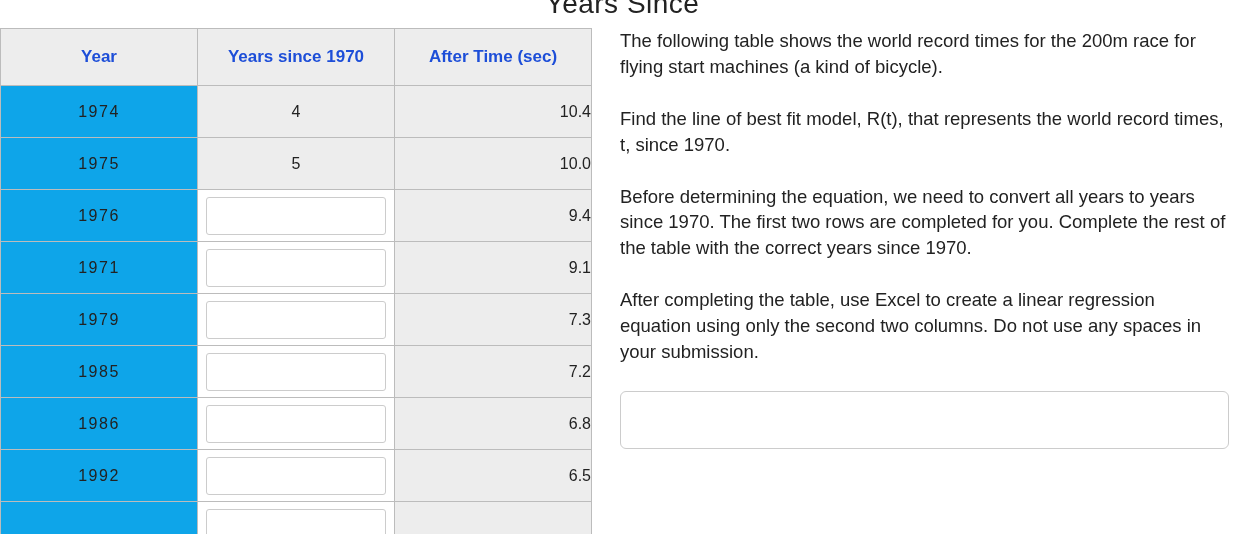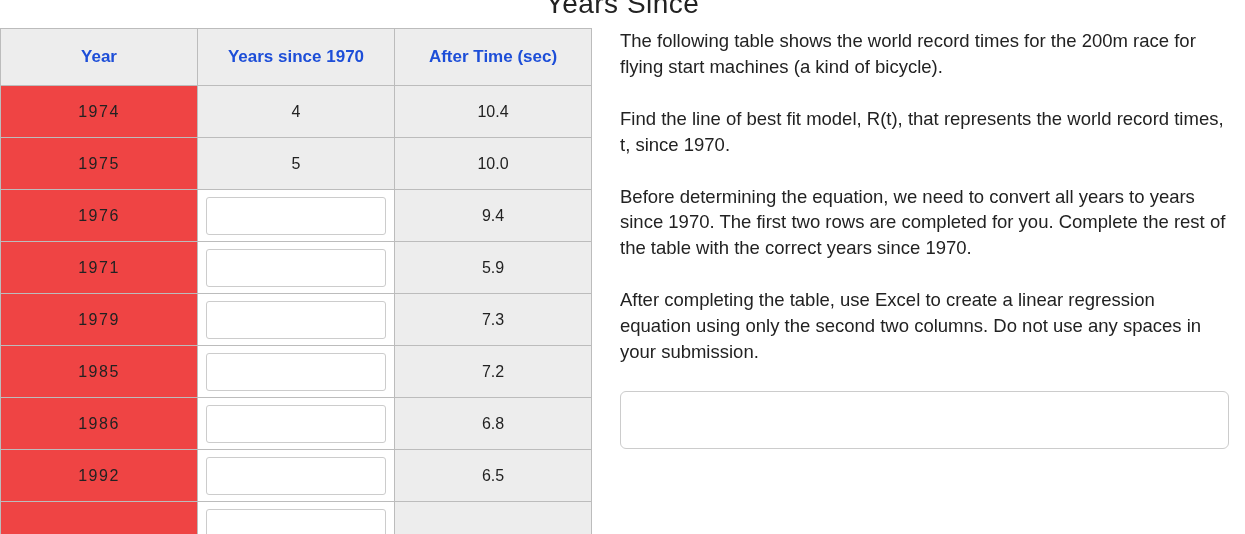--- a/index.html
+++ b/index.html
@@ -50,24 +50,25 @@
       padding: 18px 6px;
       border-top: 1px solid #bcbcbc;
     }
     tbody td {
       font-size: 16px;
       color: #222;
       padding: 0;
       height: 52px;
     }
     tbody tr td:first-child {
-      background: #ef4444;
+      background: #0ea5e9;
     }
     tbody tr td:last-child {
       background: #ededed;
+      text-align: right;
     }
     tbody tr td.filled {
       background: #ededed;
     }
     td.input-cell {
       background: #fff;
       padding: 4px 8px;
     }
     td.input-cell input {
       width: 100%;
@@ -133,21 +134,21 @@
             <td>10.0</td>
           </tr>
           <tr>
             <td><span class="year">1976</span></td>
             <td class="input-cell"><input type="text" style=""></td>
             <td>9.4</td>
           </tr>
           <tr>
             <td><span class="year">1971</span></td>
             <td class="input-cell"><input type="text" style=""></td>
-            <td>5.9</td>
+            <td>9.1</td>
           </tr>
           <tr>
             <td><span class="year">1979</span></td>
             <td class="input-cell"><input type="text" style=""></td>
             <td>7.3</td>
           </tr>
           <tr>
             <td><span class="year">1985</span></td>
             <td class="input-cell"><input type="text" style=""></td>
             <td>7.2</td>

